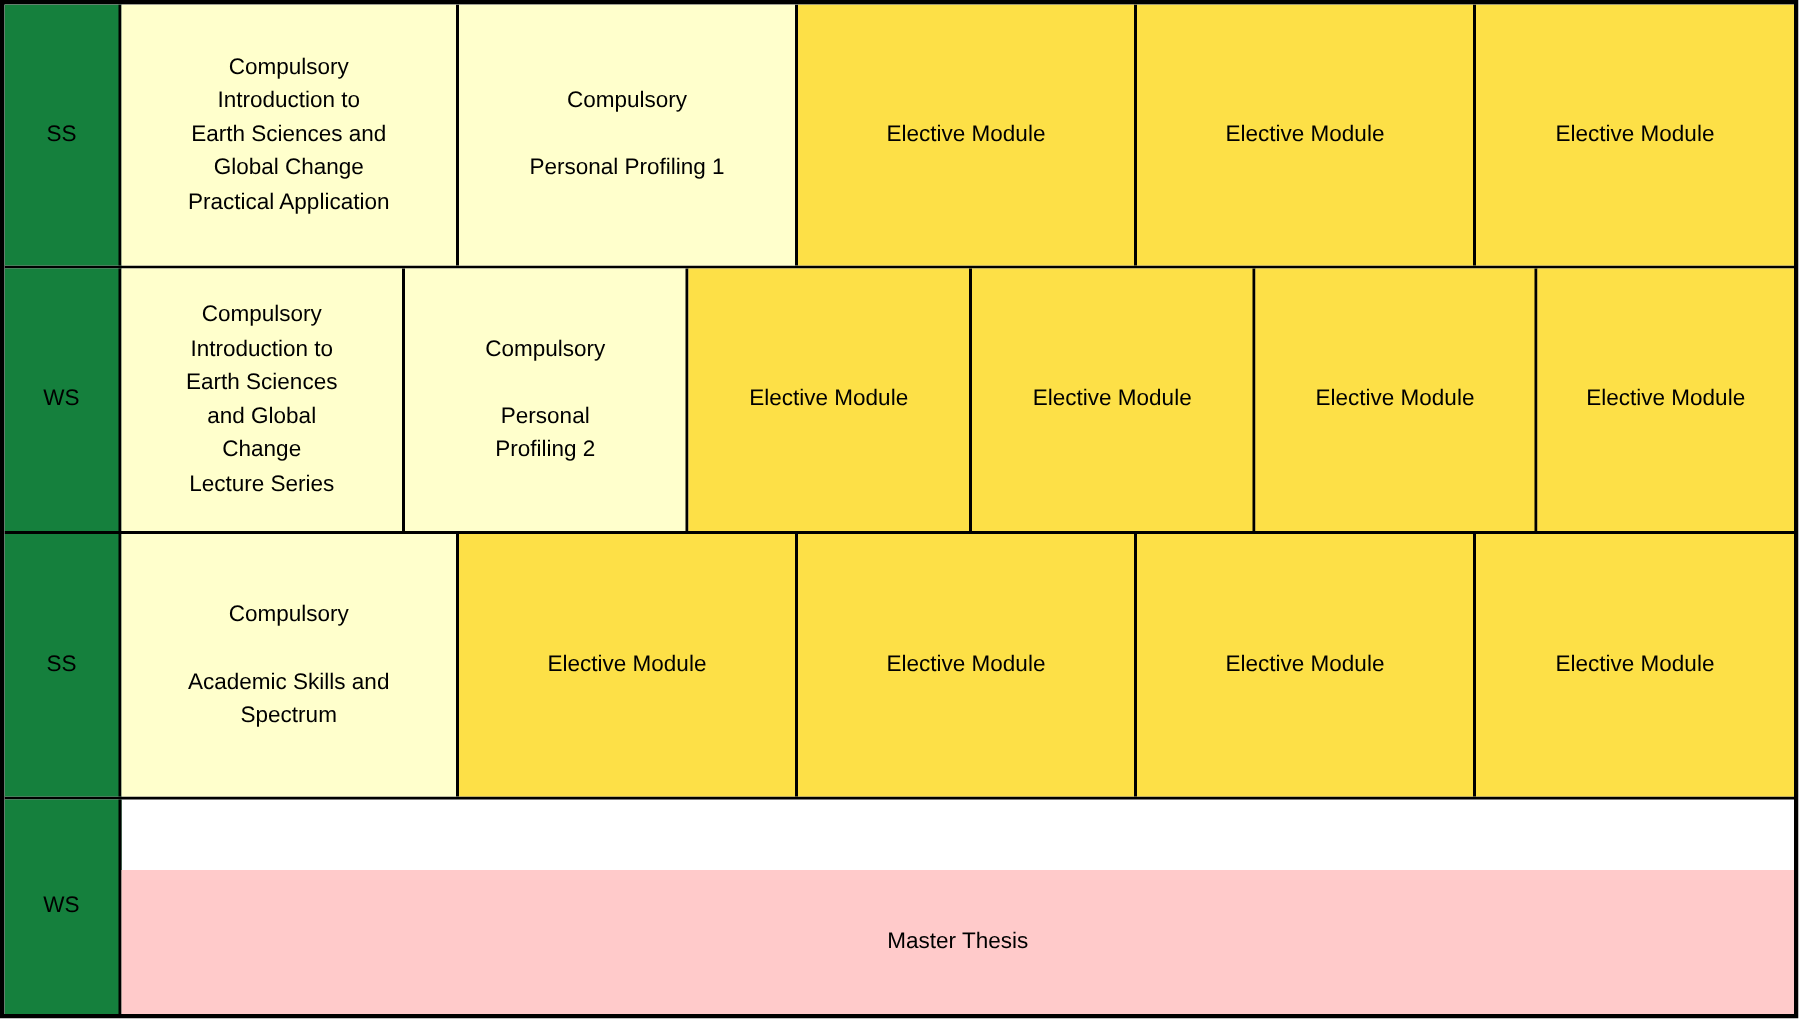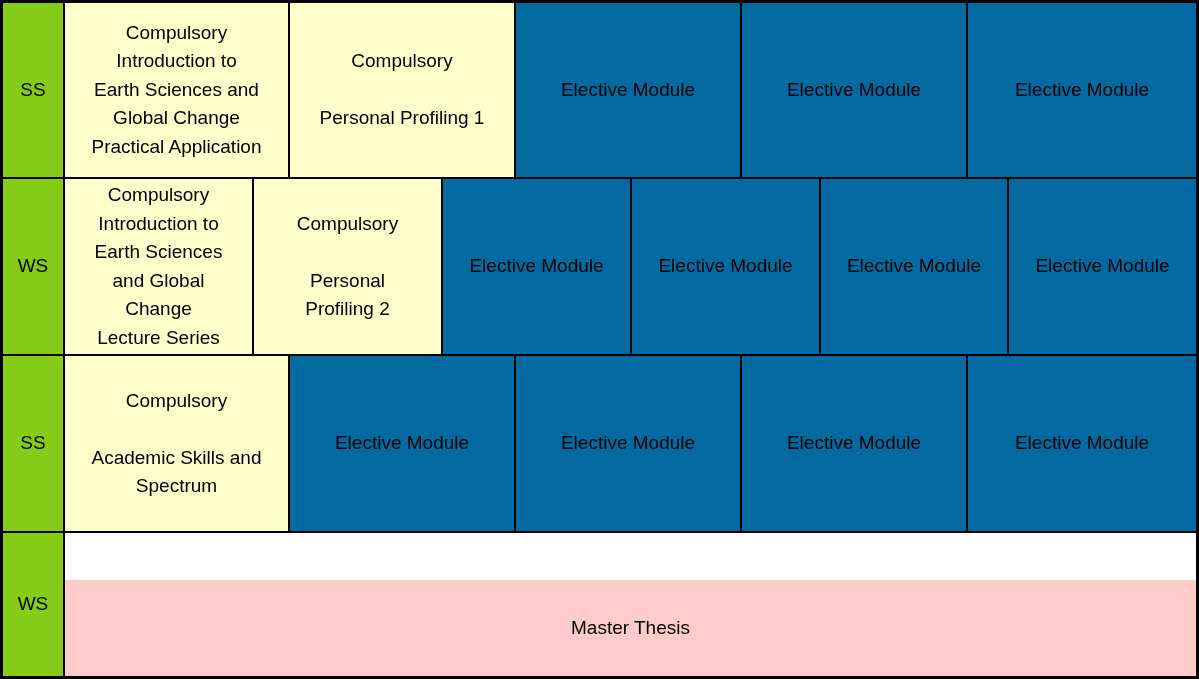--- a/index.html
+++ b/index.html
@@ -30,31 +30,31 @@
   .r2 { height: 177px; }
   .r3 { height: 177px; }
   .cell {
     box-sizing: border-box;
     border-right: 2px solid #000000;
     display: flex;
     align-items: center;
     justify-content: center;
     text-align: center;
     color: #000000;
-    font-size: 19px;
+    font-size: 15px;
     line-height: 1.5;
     padding: 2px 6px;
     flex: 0 0 auto;
     overflow: hidden;
   }
   .cell:last-child { border-right: none; flex: 1 1 auto; }
   .txt { white-space: pre-line; }
-  .sem    { width: 62px; background: #84cc16; }
+  .sem    { width: 78px; background: #15803d; }
   .yellow { background: #FFFFCC; }
-  .blue   { background: #0369a1; }
+  .blue   { background: #fde047; }
   .pink   { background: #FFCACA; margin-top: 47px; }
   
   .w225 { width: 225px; }
   .w226 { width: 226px; }
   
   .w189 { width: 189px; }
   .w188 { width: 188px; }
 </style>
 </head>
 <body>

